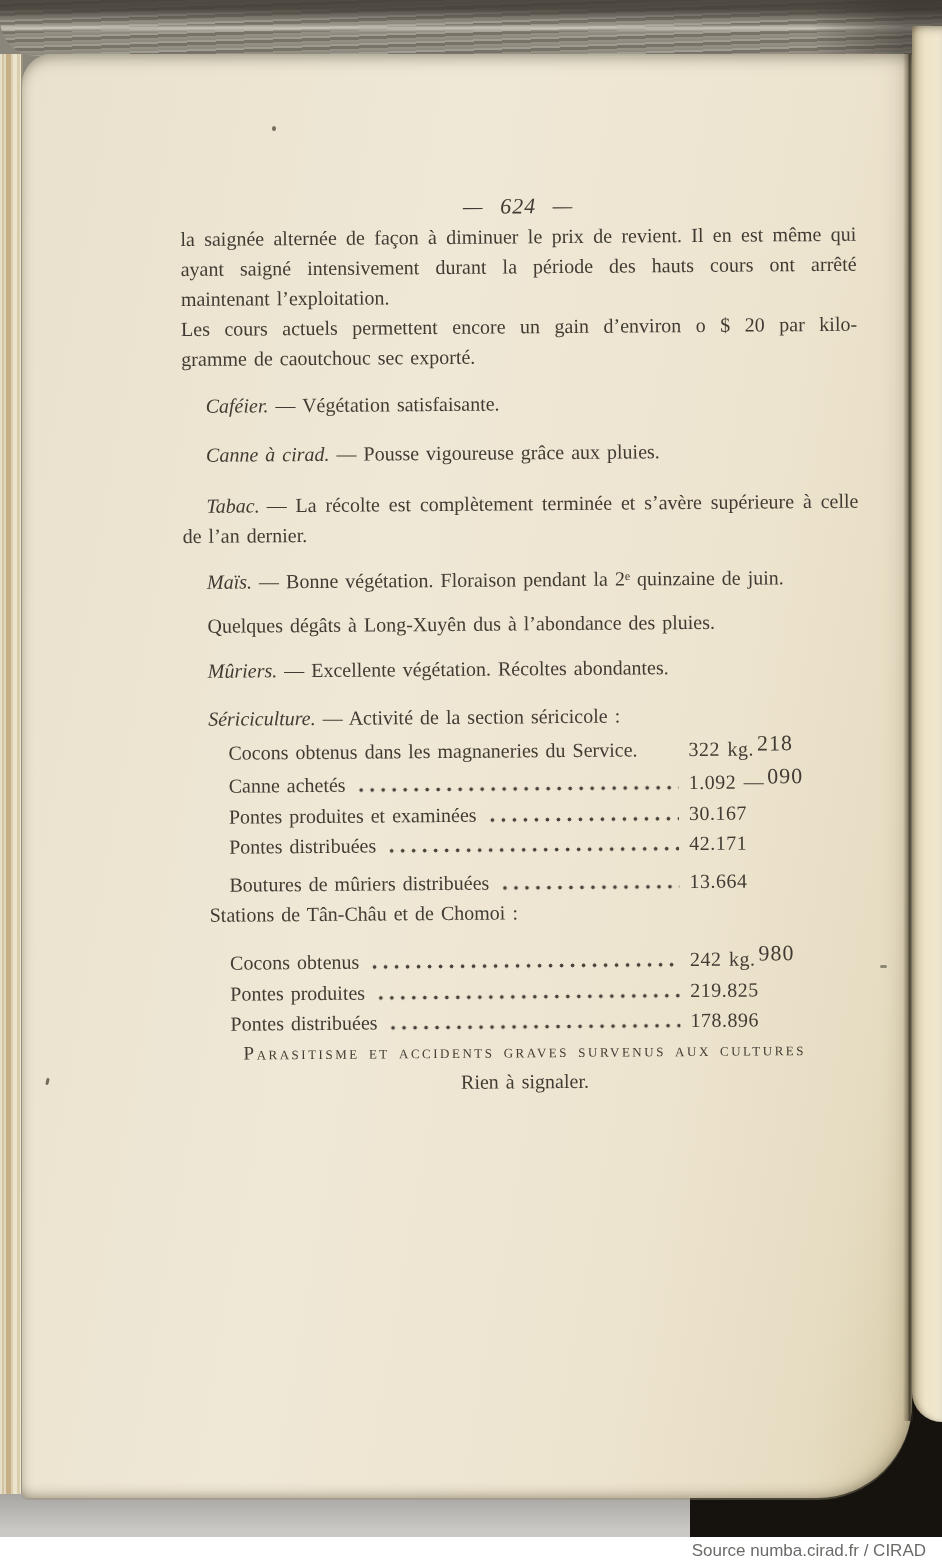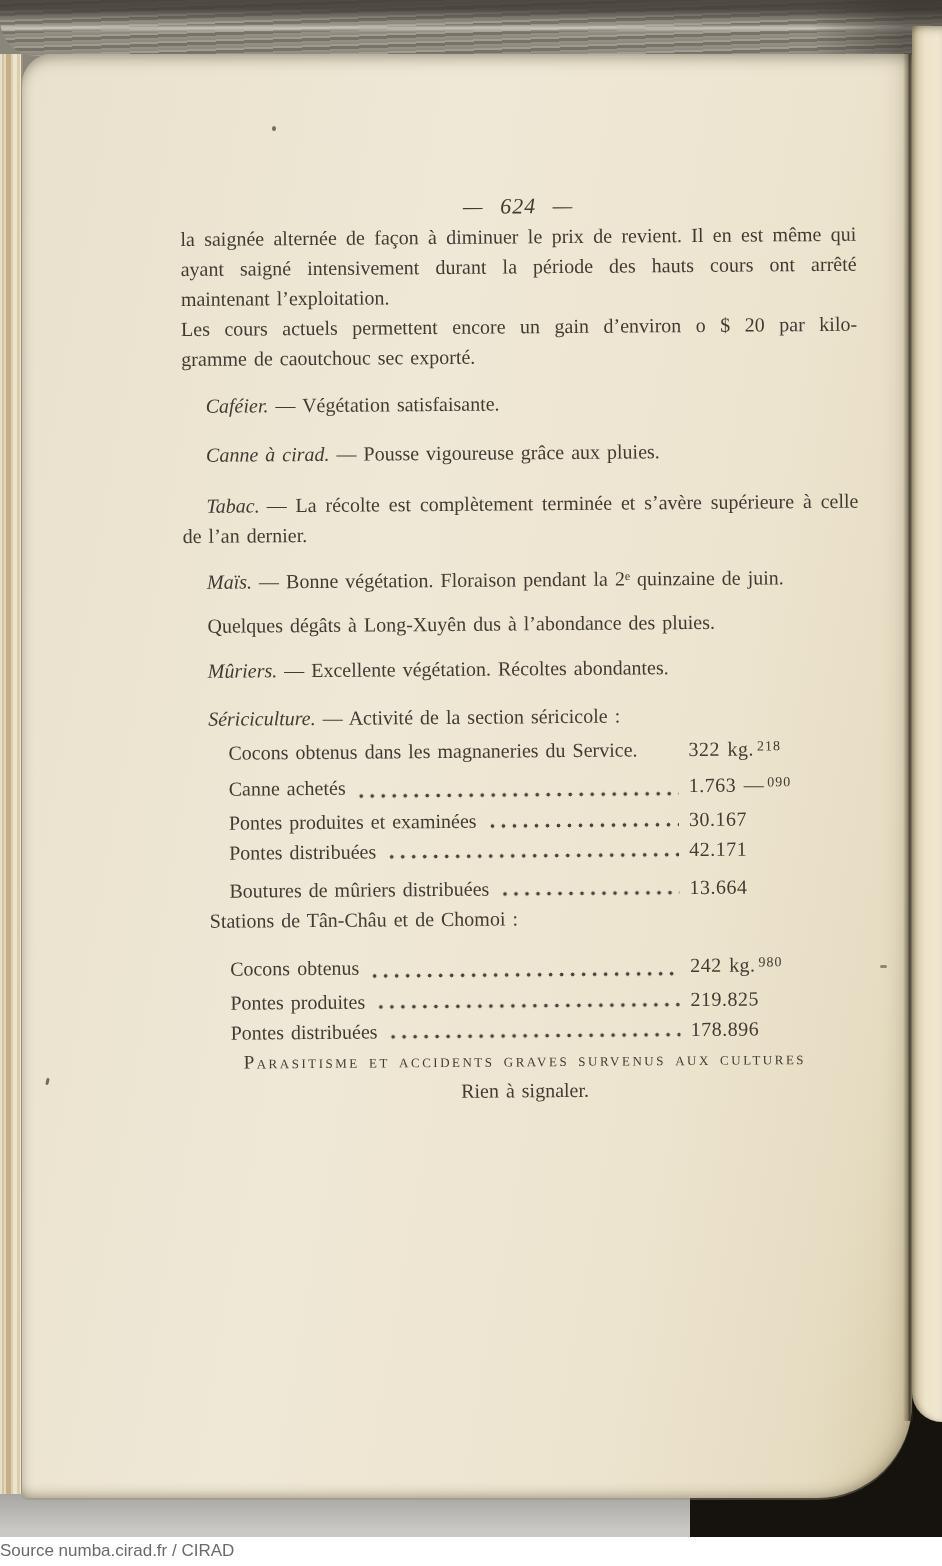--- a/index.html
+++ b/index.html
@@ -85,30 +85,30 @@
   .rows2{margin-left:44px;margin-top:18px;}
   .srow{display:flex;align-items:baseline;}
   .srow.m3{margin-top:3px;} .srow.m1{margin-top:1px;} .srow.m8{margin-top:8px;}
   .rlabel{white-space:nowrap;}
   .dots{
     flex:1 1 auto;align-self:flex-end;height:7px;margin:0 10px 6px 12px;
     background:radial-gradient(circle at 3.5px 3.5px,#48443b 1.7px,rgba(0,0,0,0) 2.2px) left bottom/11px 7px repeat-x;
   }
   .no-dots .dots{background:none;}
   .rvalue{flex:0 0 172px;white-space:nowrap;letter-spacing:.5px;}
-  .vsup{display:inline-block;transform:translateY(-5px);font-size:14px;margin-left:3px;letter-spacing:1px;}
+  .vsup{display:inline-block;transform:translateY(-5px);font-size:22px;margin-left:3px;letter-spacing:1px;}
   .stations{text-indent:24px;margin-top:2px;}
   .heading{margin-top:49px;text-align:center;font-variant:small-caps;letter-spacing:2.5px;font-size:19px;}
   .closing{margin-top:24px;text-align:center;}
 
   
   .footer{
     position:absolute;left:0;top:1537px;width:942px;height:29px;background:#ffffff;
     font-family:"Liberation Sans","DejaVu Sans",sans-serif;font-size:17px;color:#6b6a67;
-    line-height:28px;box-sizing:border-box;padding-right:16px;
+    line-height:28px;text-align:right;box-sizing:border-box;padding-right:16px;
   }
 </style>
 </head>
 <body>
 
 <div class="scene">
   <div class="black-bg"></div>
   <div class="floor"></div>
   <div class="top-band"></div>
   <div class="left-strips"></div>
@@ -156,21 +156,21 @@
 
     <div class="rows">
       <div class="srow no-dots">
         <span class="rlabel">Cocons obtenus dans les magnaneries du Service.</span>
         <span class="dots"></span>
         <span class="rvalue"><span>322 kg.</span><span class="vsup">218</span></span>
       </div>
       <div class="srow m3">
         <span class="rlabel">Canne achetés</span>
         <span class="dots"></span>
-        <span class="rvalue"><span>1.763 —</span><span class="vsup">090</span></span>
+        <span class="rvalue"><span>1.092 —</span><span class="vsup">090</span></span>
       </div>
       <div class="srow m1">
         <span class="rlabel">Pontes produites et examinées</span>
         <span class="dots"></span>
         <span class="rvalue"><span>30.167</span><span class="vsup"></span></span>
       </div>
       <div class="srow">
         <span class="rlabel">Pontes distribuées</span>
         <span class="dots"></span>
         <span class="rvalue"><span>42.171</span><span class="vsup"></span></span>

